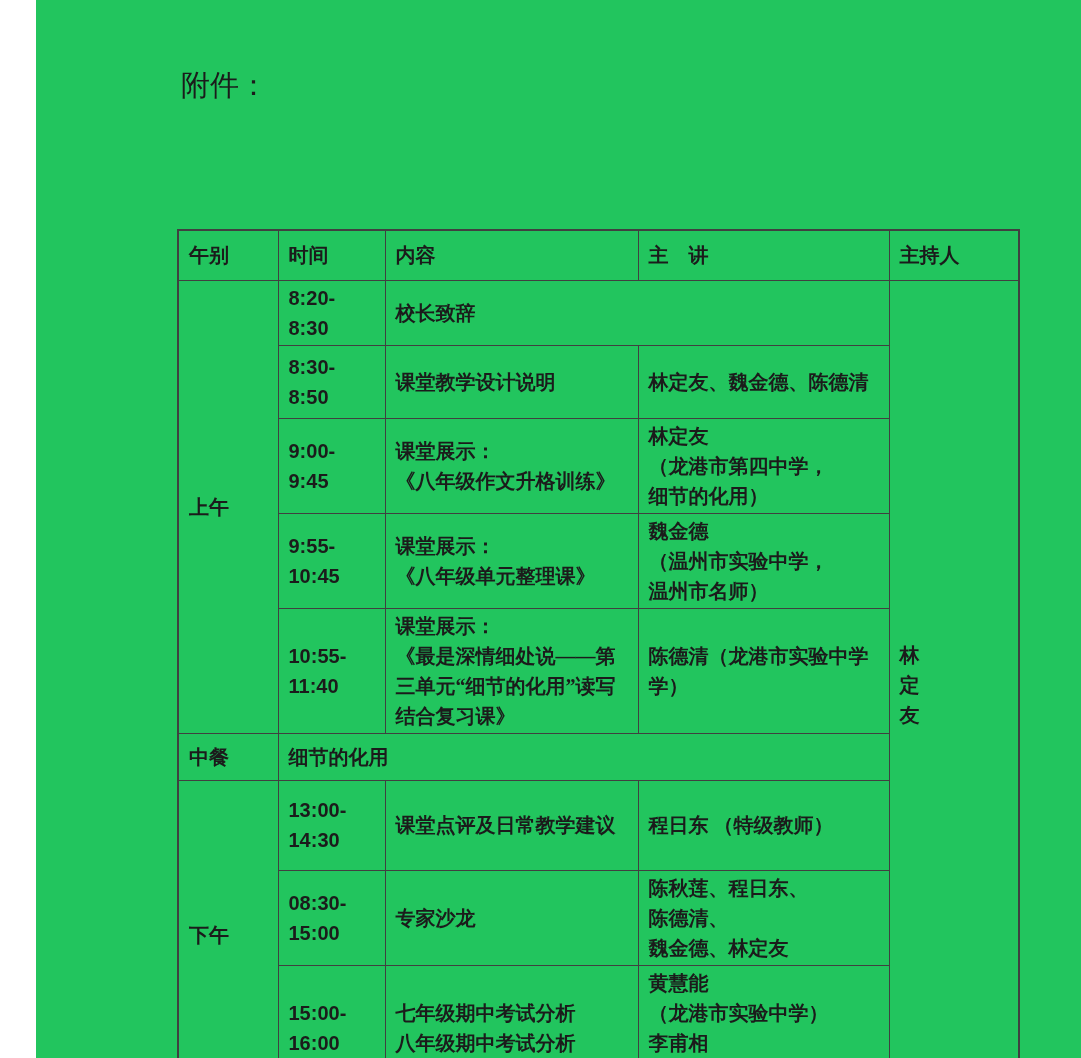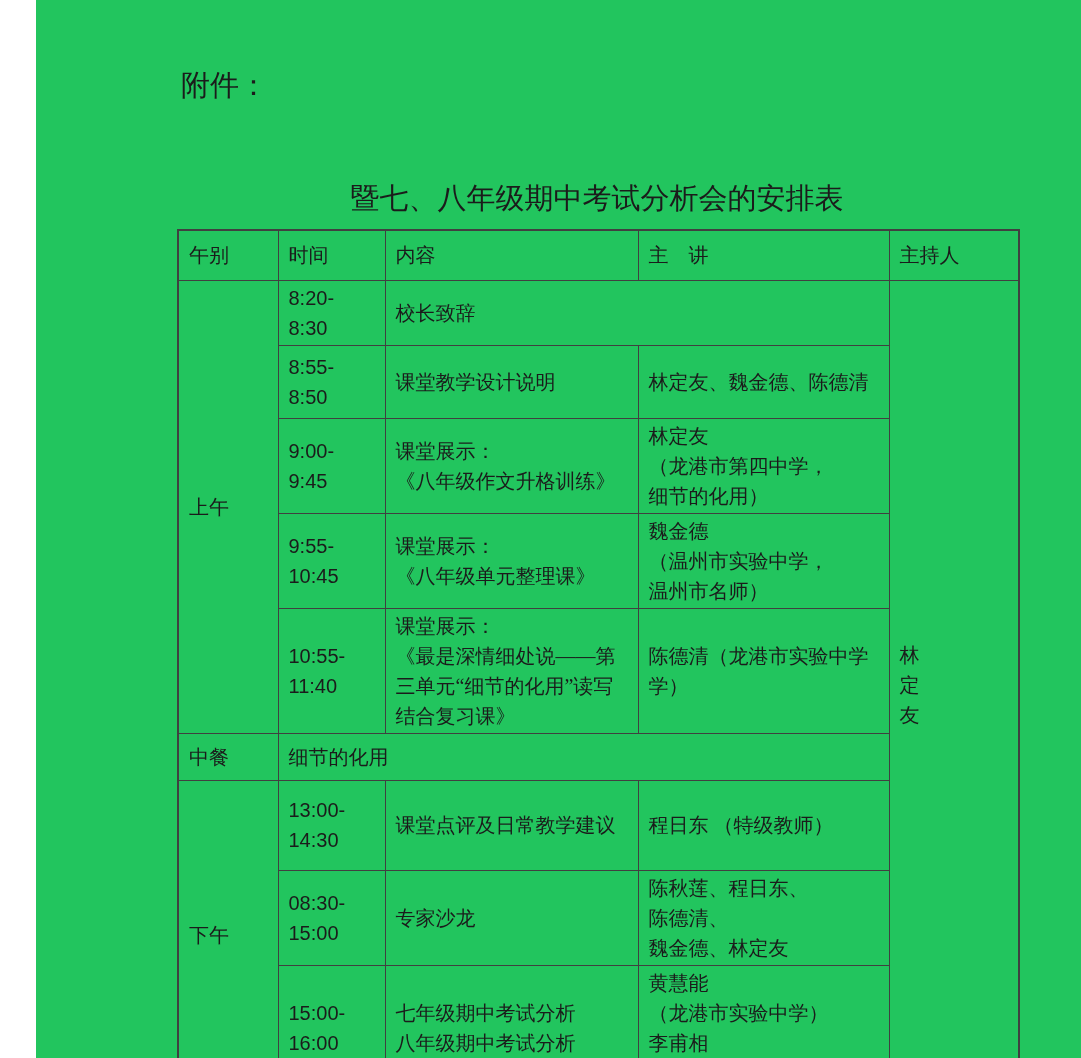--- a/index.html
+++ b/index.html
@@ -54,21 +54,21 @@
     border-collapse: collapse;
     border: 2.5px solid #404040;
   }
   table.schedule th,
   table.schedule td {
     border: 1.5px solid #404040;
     vertical-align: middle;
     text-align: left;
     padding: 2px 2px 2px 10px;
     font-size: 20px;
-    font-weight: normal;
+    font-weight: bold;
     line-height: 1.5;
     white-space: pre-line;
     word-break: keep-all;
     overflow: hidden;
   }
   td.time-cell {
     font-family: "Liberation Sans", "DejaVu Sans", sans-serif;
     font-size: 19px;
     line-height: 1.5;
   }
@@ -78,21 +78,20 @@
   td.content-cell, td.speaker-cell {
     padding-left: 9px;
   }
 </style>
 </head>
 <body>
 
 <div class="page">
 
   <div class="attachment">附件：</div>
-  <div class="title-line2">暨七、八年级期中考试分析会的安排表</div>
 
   <table class="schedule">
     <colgroup>
       <col style="width:100px">
       <col style="width:107px">
       <col style="width:253px">
       <col style="width:251px">
       <col style="width:130px">
     </colgroup>
     <thead>
@@ -108,21 +107,21 @@
       <tr style="height:57px">
         <td class="period-cell" rowspan="5">上午</td>
         <td class="time-cell">8:20-
 8:30</td>
         <td class="content-cell" colspan="2">校长致辞</td>
         <td class="host-cell" rowspan="9">林
 定
 友</td>
       </tr>
       <tr style="height:73px">
-        <td class="time-cell">8:55-
+        <td class="time-cell">8:30-
 8:50</td>
         <td class="content-cell">课堂教学设计说明</td>
         <td class="speaker-cell">林定友、魏金德、陈德清</td>
       </tr>
       <tr style="height:72px">
         <td class="time-cell">9:00-
 9:45</td>
         <td class="content-cell">课堂展示：
 《八年级作文升格训练》</td>
         <td class="speaker-cell">林定友（龙港市第四中学，

